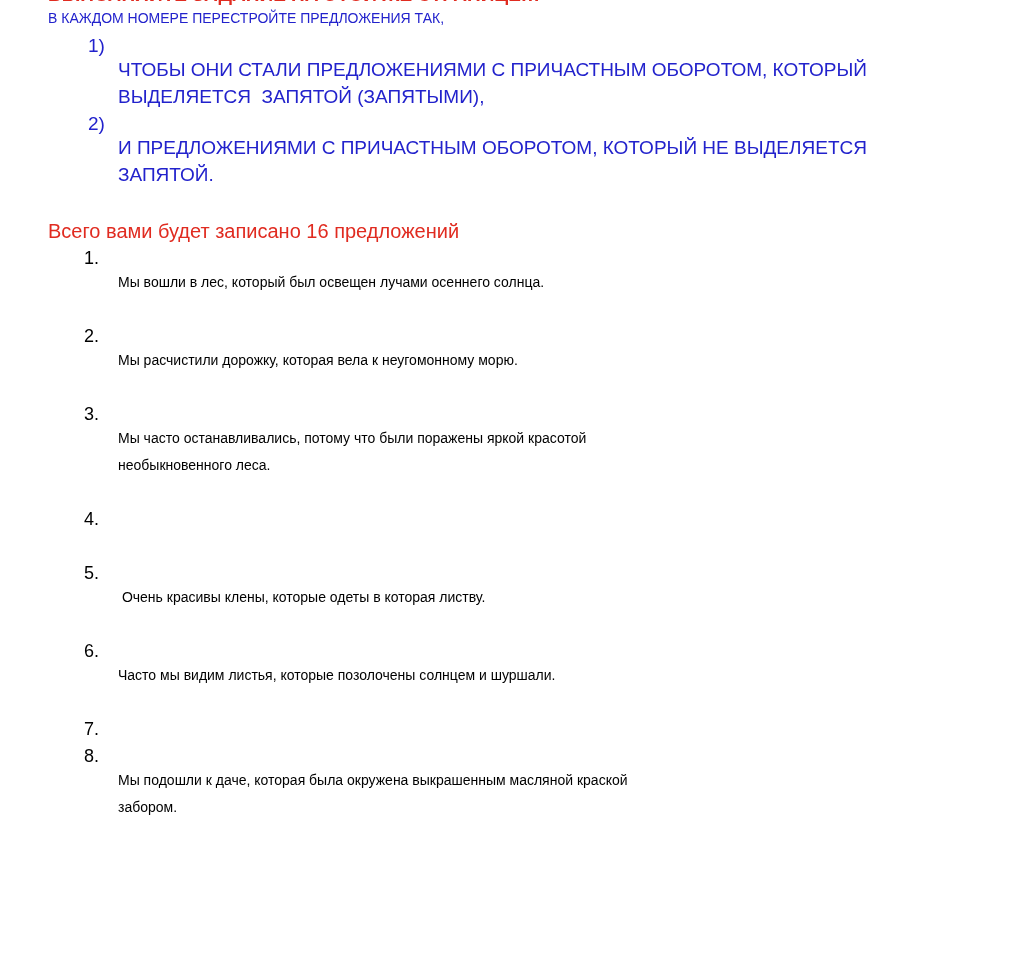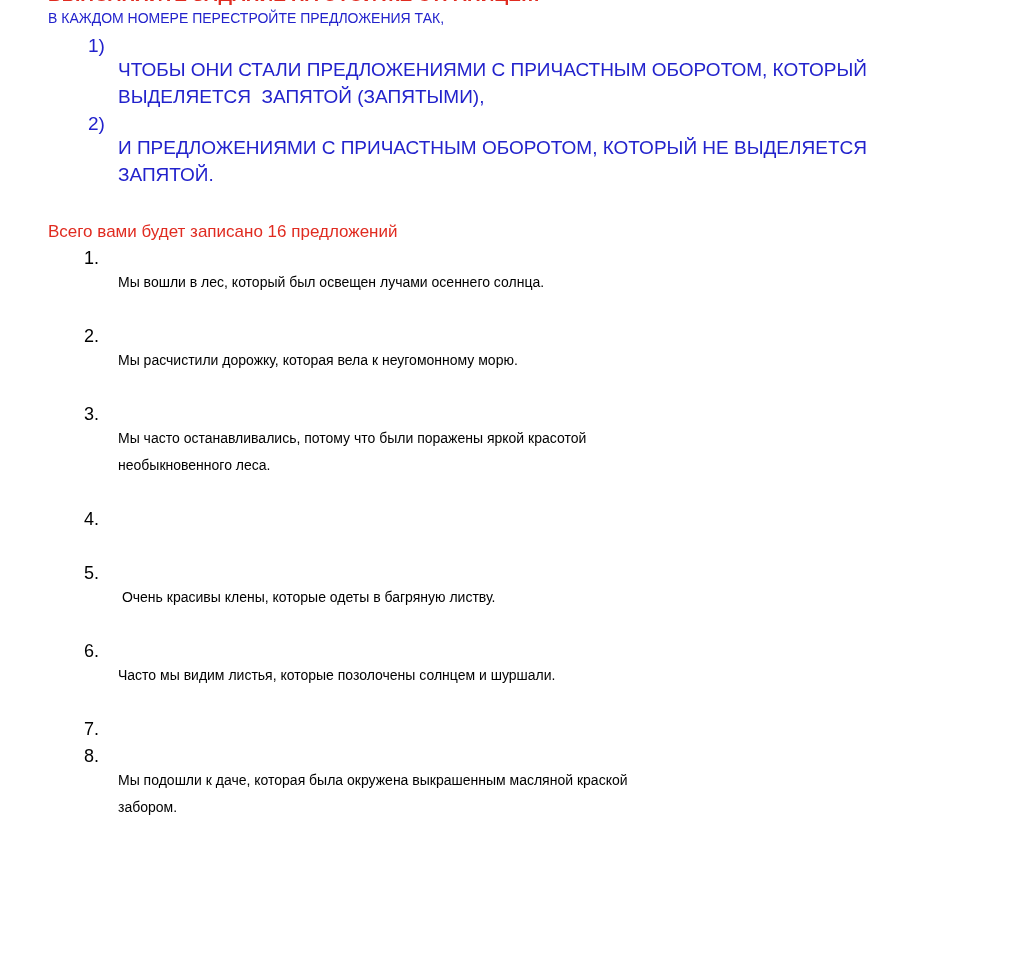--- a/index.html
+++ b/index.html
@@ -51,21 +51,21 @@
   .blue-list .num { width: 30px; }
   .row .txt {
     white-space: pre-wrap;
     font-size: 19px;
     line-height: 27px;
     margin-top: 24px;
   }
   .note {
     margin-top: 30px;
     color: var(--red, #e02b20);
-    font-size: 17px;
+    font-size: 20px;
     line-height: 27px;
   }
   .sentence-list { margin-left: 36px; }
   .sentence-list .num {
     width: 34px;
     font-size: 18px;
     line-height: 27px;
   }
   .sentence-list .txt {
     font-size: 14px;
@@ -116,21 +116,21 @@
       <div class="txt">Мы часто останавливались, потому что были поражены яркой красотой
 необыкновенного леса.</div>
     </div>
 
     <div class="row s-row">
       <span class="num">4.</span>
     </div>
 
     <div class="row s-row">
       <span class="num">5.</span>
-      <div class="txt"> Очень красивы клены, которые одеты в багряную листву.</div>
+      <div class="txt"> Очень красивы клены, которые одеты в которая листву.</div>
     </div>
 
     <div class="row s-row">
       <span class="num">6.</span>
       <div class="txt">Часто мы видим листья, которые позолочены солнцем и шуршали.</div>
     </div>
 
     <div class="row s-row tight">
       <span class="num">7.</span>
     </div>

